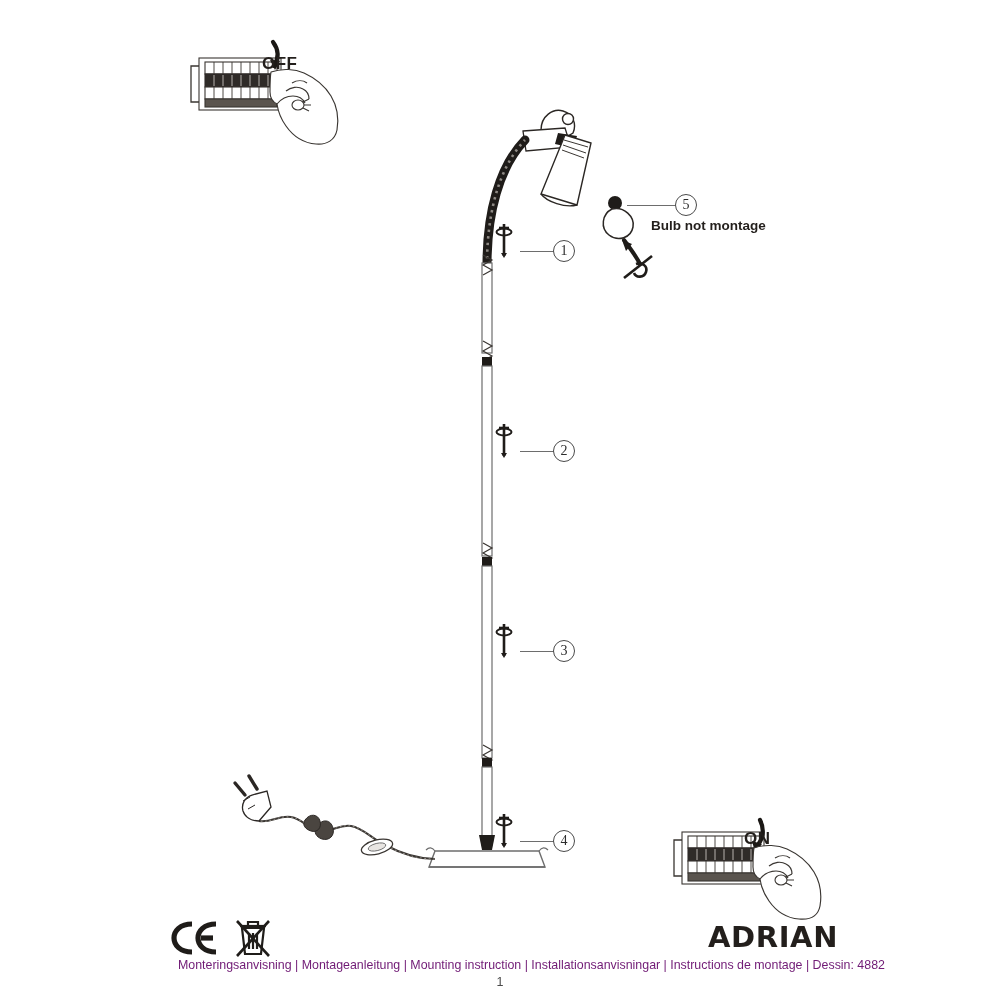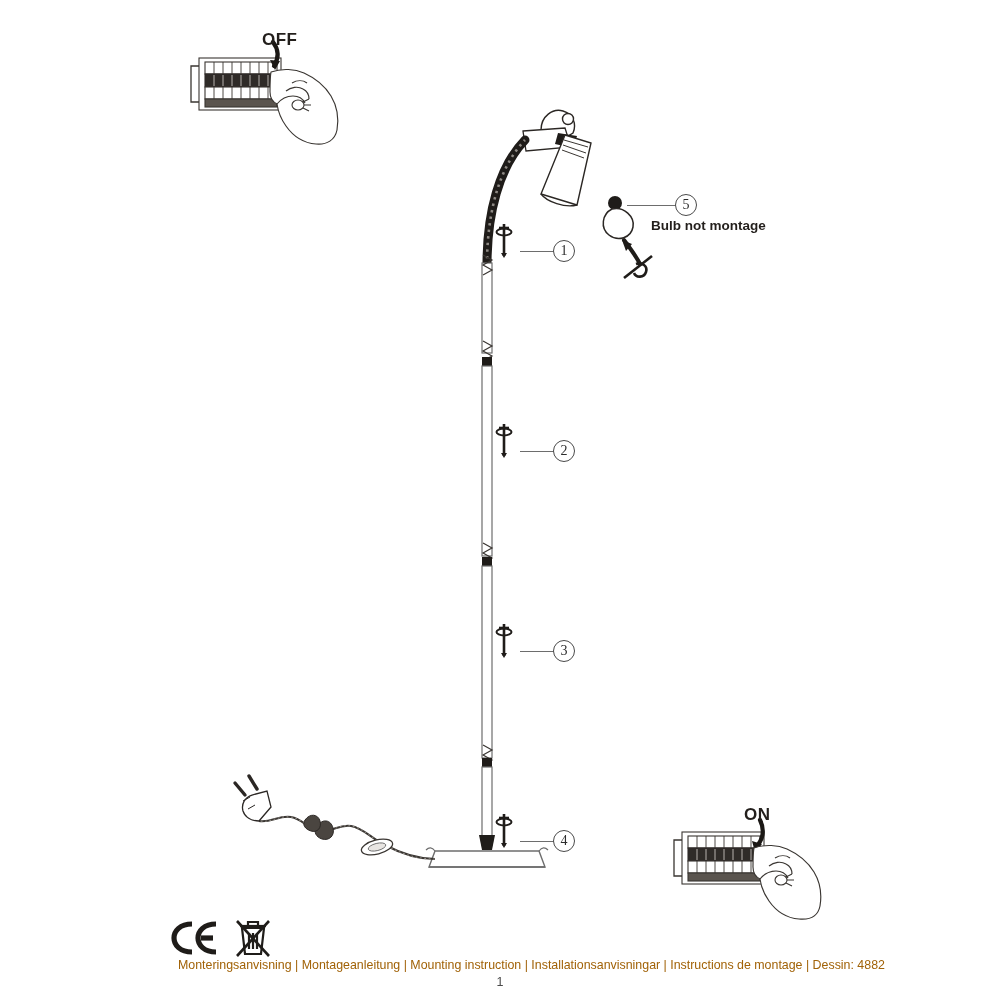--- a/index.html
+++ b/index.html
@@ -19,21 +19,21 @@
   #brand .reg{
     position:absolute;right:-2px;top:8px;
     font-family:"DejaVu Sans",sans-serif;
     font-weight:700;font-size:15px;color:#231f1c;
   }
 
   
   .fusewrap{width:190px;height:120px;}
   .fuselabel{
     position:absolute;font-family:"Liberation Sans",sans-serif;
-    font-weight:700;font-size:17px;letter-spacing:.5px;color:#231f1c;
+    font-weight:700;font-size:17px;letter-spacing:.5px;color:#231f1c;margin-top:24px;
   }
 
   
   .callout{position:absolute;width:26px;height:26px;}
   .callout .ring{
     width:22px;height:22px;border:1.4px solid #4a4a4a;border-radius:50%;
     box-sizing:border-box;display:flex;align-items:center;justify-content:center;
     background:#fff;
   }
   .callout .num{
@@ -49,21 +49,21 @@
 
   
   #prodname{
     position:absolute;right:162px;top:920px;
     font-family:"DejaVu Sans",sans-serif;font-weight:700;
     font-size:29px;letter-spacing:.6px;color:#231f1c;
   }
   #footline{
     position:absolute;left:178px;top:958px;width:660px;
     font-family:"Liberation Sans",sans-serif;font-size:12.4px;
-    color:#a16207;white-space:nowrap;
+    color:#701a75;white-space:nowrap;
   }
   #pagenum{
     position:absolute;left:0;right:0;top:975px;text-align:center;
     font-family:"Liberation Sans",sans-serif;font-size:12.5px;color:#4a4a4a;
   }
   svg{display:block;overflow:visible;}
 </style>
 </head>
 <body>
 
@@ -350,17 +350,18 @@
     <g stroke="#1f1c19" stroke-width="2.2" fill="none">
       <path d="M10 12 L32 12 L29 38 L13 38 Z"></path>
       <path d="M8 10 L34 10"></path>
       <path d="M16 10 L16 6 L26 6 L26 10"></path>
       <path d="M17 17 L17 33 M21 17 L21 33 M25 17 L25 33"></path>
     </g>
     <path d="M5 40 L37 5" stroke="#1f1c19" stroke-width="2.6"></path>
     <path d="M5 5 L37 40" stroke="#1f1c19" stroke-width="2.6"></path>
   </svg>
 
+  <div id="prodname">ADRIAN</div>
 
   <div id="footline">Monteringsanvisning | Montageanleitung | Mounting instruction | Installationsanvisningar | Instructions de montage | Dessin: 4882</div>
   <div id="pagenum">1</div>
 
 </div>
 
 </body></html>

